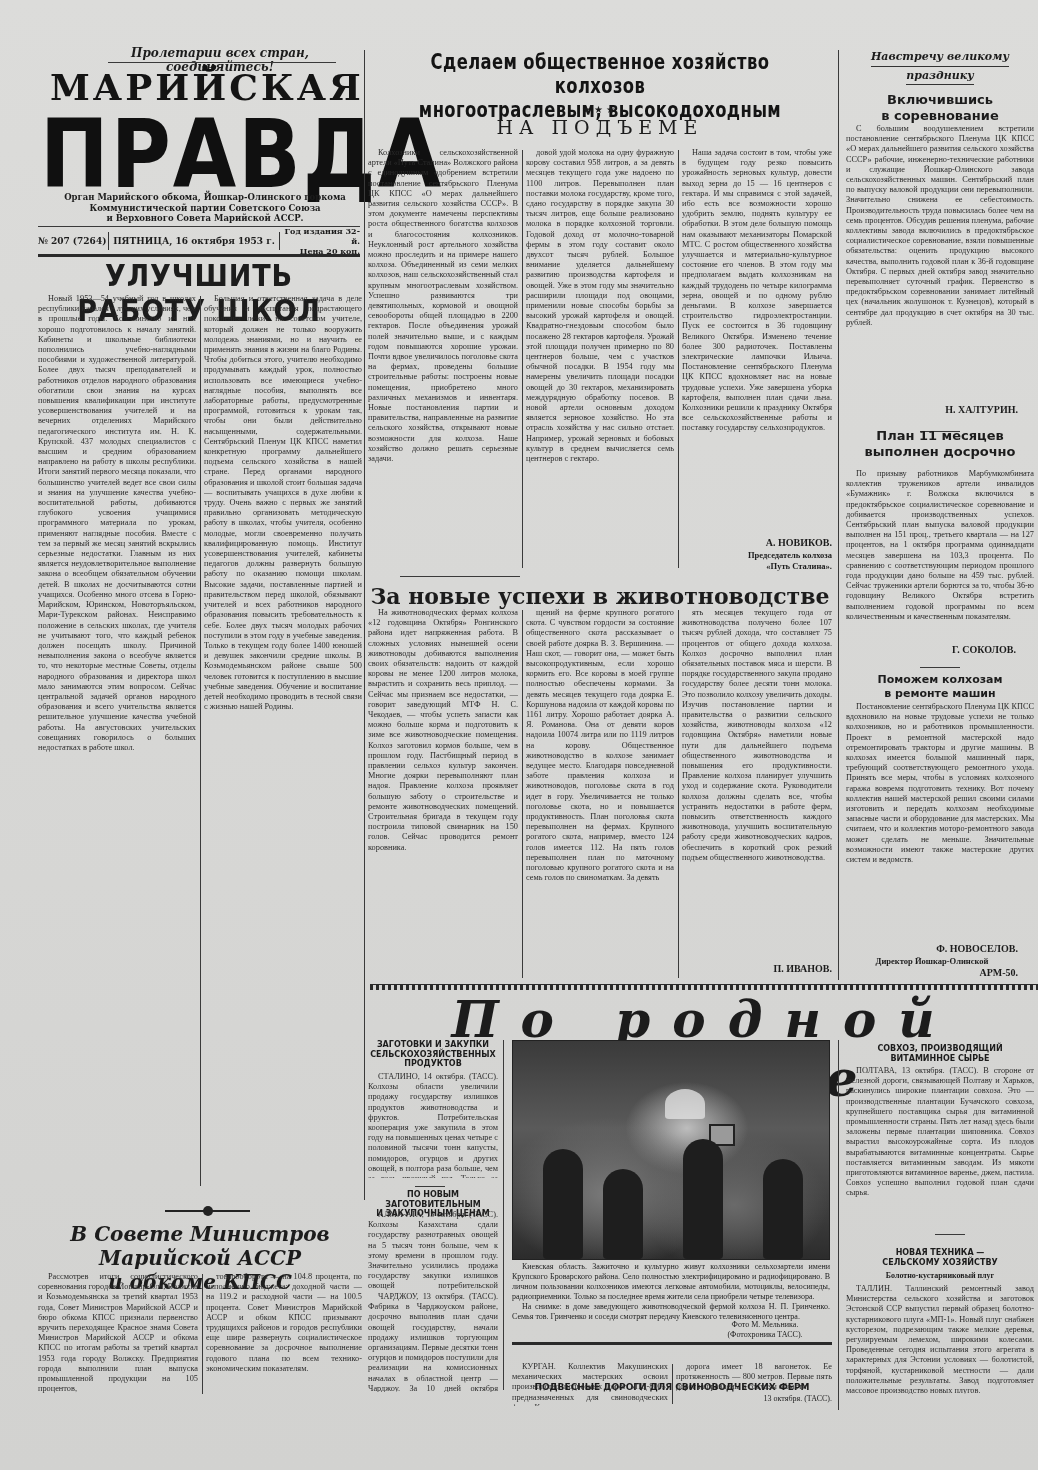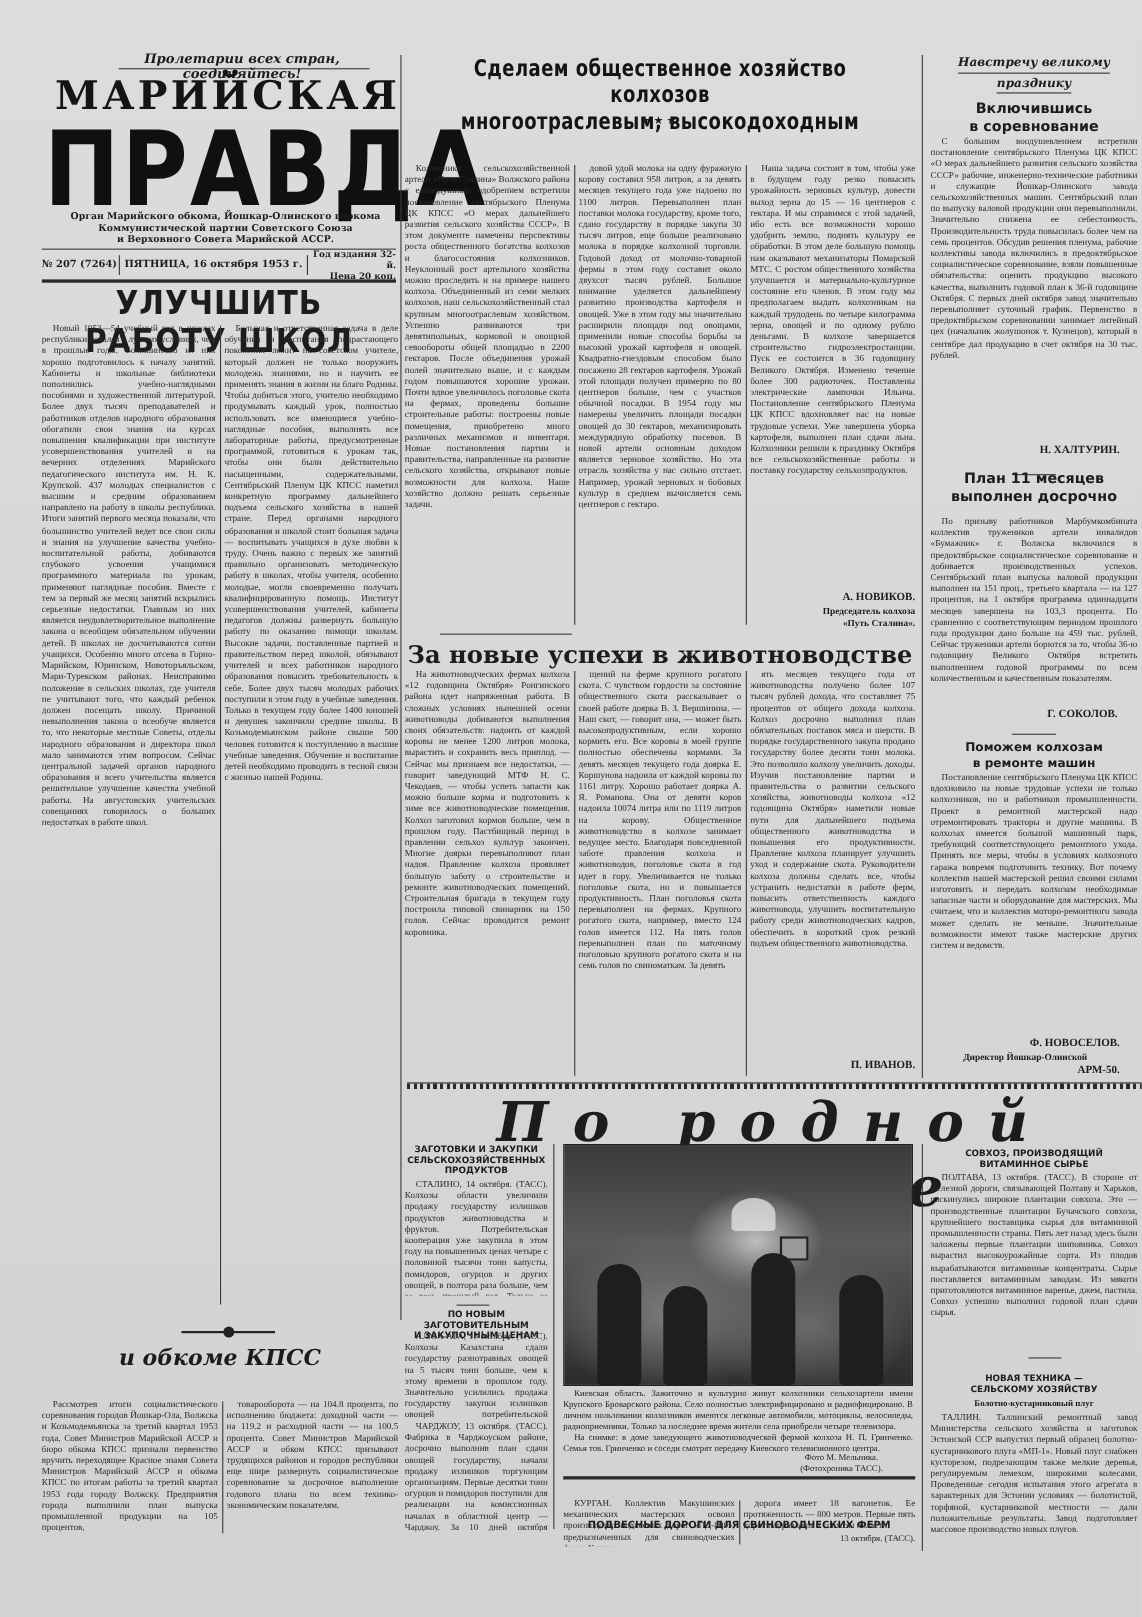--- a/index.html
+++ b/index.html
@@ -106,20 +106,21 @@
       <p>Большая и ответственная задача в деле обучения и воспитания подрастающего поколения лежит на советском учителе, который должен не только вооружить молодежь знаниями, но и научить ее применять знания в жизни на благо Родины. Чтобы добиться этого, учителю необходимо продумывать каждый урок, полностью использовать все имеющиеся учебно-наглядные пособия, выполнять все лабораторные работы, предусмотренные программой, готовиться к урокам так, чтобы они были действительно насыщенными, содержательными. Сентябрьский Пленум ЦК КПСС наметил конкретную программу дальнейшего подъема сельского хозяйства в нашей стране. Перед органами народного образования и школой стоит большая задача — воспитывать учащихся в духе любви к труду. Очень важно с первых же занятий правильно организовать методическую работу в школах, чтобы учителя, особенно молодые, могли своевременно получать квалифицированную помощь. Институт усовершенствования учителей, кабинеты педагогов должны развернуть большую работу по оказанию помощи школам. Высокие задачи, поставленные партией и правительством перед школой, обязывают учителей и всех работников народного образования повысить требовательность к себе. Более двух тысяч молодых рабочих поступили в этом году в учебные заведения. Только в текущем году более 1400 юношей и девушек закончили средние школы. В Козьмодемьянском районе свыше 500 человек готовится к поступлению в высшие учебные заведения. Обучение и воспитание детей необходимо проводить в тесной связи с жизнью нашей Родины.</p>
     </div>
 
   <div class="vrule" style="left:364px;top:50px;height:1150px;"></div>
 
   <div class="abs headline-sans banner-head" style="left:340px;top:50px;width:520px;">
     <div>Сделаем общественное хозяйство колхозов</div>
     <div>многоотраслевым, высокодоходным</div>
   </div>
   <div class="abs stars" style="left:370px;top:104px;width:460px;">★★★</div>
+  <div class="abs subhead" style="left:370px;top:116px;width:460px;">НА ПОДЪЕМЕ</div>
 
   <div class="abs text-col" style="left:368px;top:148px;width:150px;height:420px;">
       <p>Колхозники сельскохозяйственной артели «Путь Сталина» Волжского района с единодушным одобрением встретили постановление сентябрьского Пленума ЦК КПСС «О мерах дальнейшего развития сельского хозяйства СССР». В этом документе намечены перспективы роста общественного богатства колхозов и благосостояния колхозников. Неуклонный рост артельного хозяйства можно проследить и на примере нашего колхоза. Объединенный из семи мелких колхозов, наш сельскохозяйственный стал крупным многоотраслевым хозяйством. Успешно развиваются три девятипольных, кормовой и овощной севообороты общей площадью в 2200 гектаров. После объединения урожай полей значительно выше, и с каждым годом повышаются хорошие урожаи. Почти вдвое увеличилось поголовье скота на фермах, проведены большие строительные работы: построены новые помещения, приобретено много различных механизмов и инвентаря. Новые постановления партии и правительства, направленные на развитие сельского хозяйства, открывают новые возможности для колхоза. Наше хозяйство должно решать серьезные задачи.</p>
     </div>
   <div class="vrule" style="left:522px;top:150px;height:418px;"></div>
   <div class="abs text-col" style="left:526px;top:148px;width:148px;height:420px;">
       <p>довой удой молока на одну фуражную корову составил 958 литров, а за девять месяцев текущего года уже надоено по 1100 литров. Перевыполнен план поставки молока государству, кроме того, сдано государству в порядке закупа 30 тысяч литров, еще больше реализовано молока в порядке колхозной торговли. Годовой доход от молочно-товарной фермы в этом году составит около двухсот тысяч рублей. Большое внимание уделяется дальнейшему развитию производства картофеля и овощей. Уже в этом году мы значительно расширили площади под овощами, применили новые способы борьбы за высокий урожай картофеля и овощей. Квадратно-гнездовым способом было посажено 28 гектаров картофеля. Урожай этой площади получен примерно по 80 центнеров больше, чем с участков обычной посадки. В 1954 году мы намерены увеличить площади посадки овощей до 30 гектаров, механизировать междурядную обработку посевов. В новой артели основным доходом является зерновое хозяйство. Но эта отрасль хозяйства у нас сильно отстает. Например, урожай зерновых и бобовых культур в среднем вычисляется семь центнеров с гектаро.</p>
     </div>
   <div class="vrule" style="left:678px;top:150px;height:418px;"></div>
   <div class="abs text-col" style="left:682px;top:148px;width:150px;height:370px;">
@@ -247,20 +248,21 @@
     <div>НОВАЯ ТЕХНИКА —</div>
     <div>СЕЛЬСКОМУ ХОЗЯЙСТВУ</div>
   </div>
   <div class="abs caption" style="left:842px;top:1271px;width:196px;text-align:center;font-weight:bold;">Болотно-кустарниковый плуг</div>
   <div class="abs text-col" style="left:846px;top:1284px;width:188px;height:110px;">
       <p>ТАЛЛИН. Таллинский ремонтный завод Министерства сельского хозяйства и заготовок Эстонской ССР выпустил первый образец болотно-кустарникового плуга «МП-1». Новый плуг снабжен кусторезом, подрезающим также мелкие деревья, регулируемым лемехом, широкими колесами. Проведенные сегодня испытания этого агрегата в характерных для Эстонии условиях — болотистой, торфяной, кустарниковой местности — дали положительные результаты. Завод подготовляет массовое производство новых плугов.</p>
     </div>
 
   <div class="ornament" style="left:165px;top:1210px;width:85px;"></div>
   <div class="abs council-head" style="left:30px;top:1222px;width:340px;">
+    <div>В Совете Министров Марийской АССР</div>
     <div>и обкоме КПСС</div>
   </div>
   <div class="abs text-col" style="left:38px;top:1272px;width:160px;height:130px;">
       <p>Рассмотрев итоги социалистического соревнования городов Йошкар-Ола, Волжска и Козьмодемьянска за третий квартал 1953 года, Совет Министров Марийской АССР и бюро обкома КПСС признали первенство вручить переходящее Красное знамя Совета Министров Марийской АССР и обкома КПСС по итогам работы за третий квартал 1953 года городу Волжску. Предприятия города выполнили план выпуска промышленной продукции на 105 процентов,</p>
     </div>
   <div class="vrule" style="left:202px;top:1274px;height:120px;"></div>
   <div class="abs text-col" style="left:206px;top:1272px;width:156px;height:130px;">
       <p>товарооборота — на 104.8 процента, по исполнению бюджета: доходной части — на 119.2 и расходной части — на 100.5 процента. Совет Министров Марийской АССР и обком КПСС призывают трудящихся районов и городов республики еще шире развернуть социалистическое соревнование за досрочное выполнение годового плана по всем технико-экономическим показателям.</p>
     </div>
 

